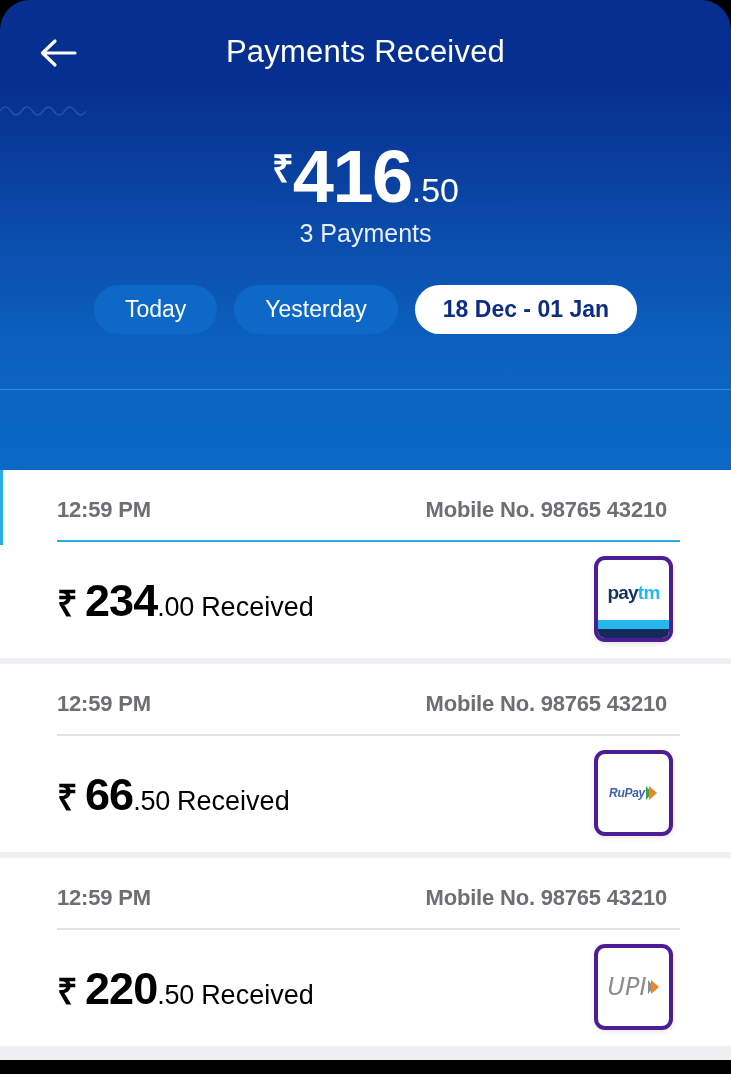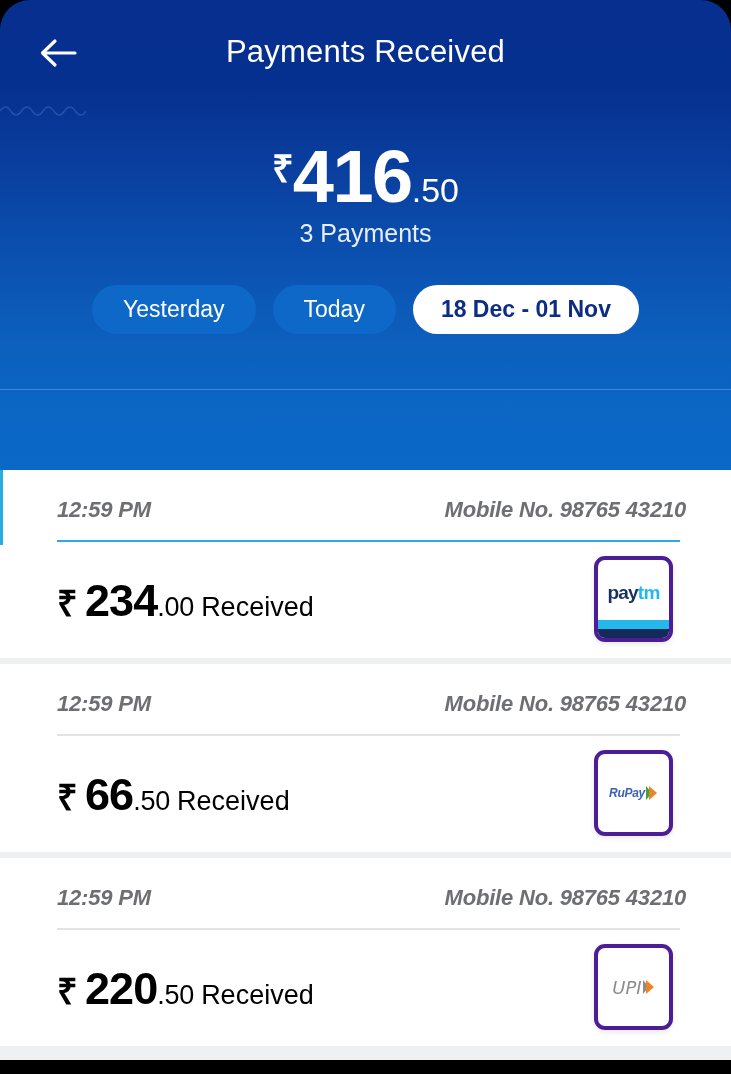--- a/index.html
+++ b/index.html
@@ -175,26 +175,25 @@
   .txn-card.accent::before {
     content: "";
     position: absolute;
     left: 0; top: 0;
     width: 3px; height: 75px;
     background: #27ace4;
   }
 
   .txn-head {
     position: absolute;
-    left: 57px; right: 45px;
+    left: 57px; right: 64px;
     top: 27px;
     display: flex;
     justify-content: space-between;
     align-items: baseline;
-    font-style: italic;
   }
   .txn-time, .txn-mobile {
     color: #6d6f72;
     font-size: 22px;
     font-weight: 700;
     letter-spacing: -.2px;
   }
 
   .txn-rule {
     position: absolute;
@@ -289,21 +288,21 @@
     font-style: italic;
     color: #3d62ad;
     letter-spacing: -.3px;
   }
 
   
   .upi-wrap {
     display: flex; align-items: center; gap: 1px;
   }
   .upi-text {
-    font-size: 18px;
+    font-size: 24px;
     font-weight: 400;
     font-style: italic;
     color: #8d8d8d;
     letter-spacing: 0px;
     font-family: "DejaVu Sans", sans-serif;
     text-align: center;
   }
 
   .bottom-bar {
     position: absolute;
@@ -333,27 +332,27 @@
     </div>
 
     <div class="amount-block">
       <span class="amount-rupee">₹</span><span class="amount-main">416</span><span class="amount-dec">.50</span>
     </div>
 
     <div class="payments-count">3 Payments</div>
 
     <div class="chips">
       <div class="chip inactive">
+        <span>Today</span>
+      </div>
+      <div class="chip inactive">
         <span>Yesterday</span>
       </div>
-      <div class="chip inactive">
-        <span>Today</span>
-      </div>
       <div class="chip active">
-        <span>18 Dec - 01 Nov</span>
+        <span>18 Dec - 01 Jan</span>
       </div>
     </div>
 
     <div class="hero-divider"></div>
 
   </div>
 
   <div class="txn-list">
 
     <div class="txn-card accent">

